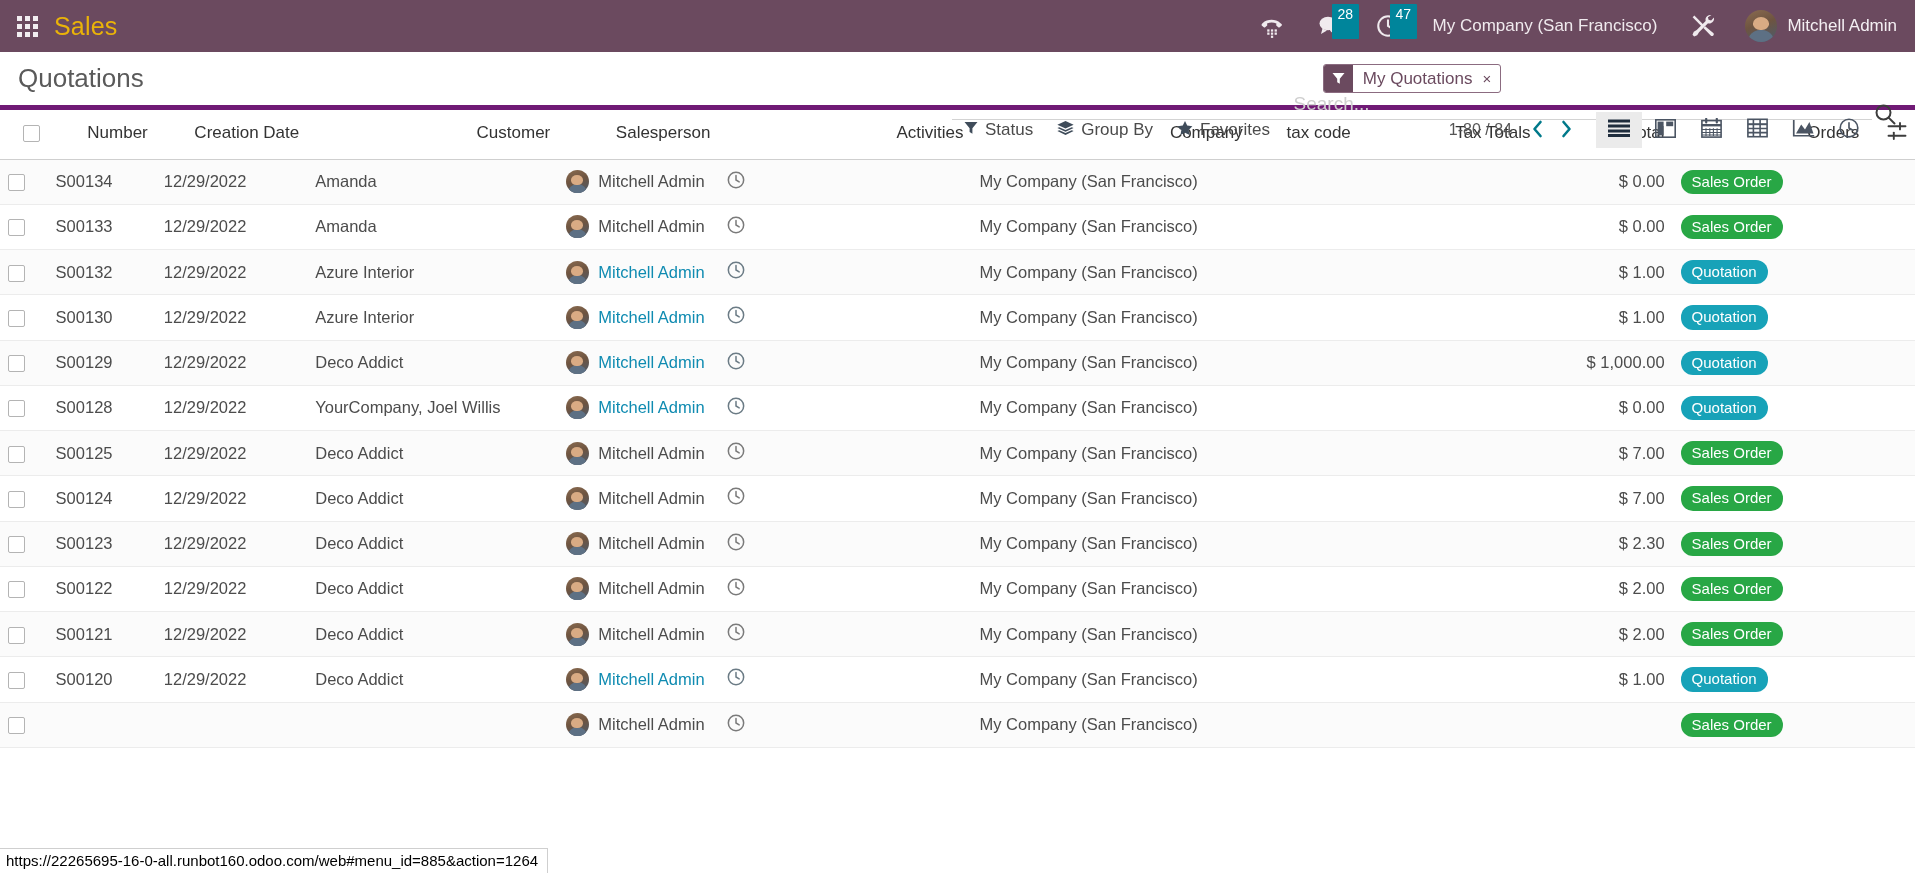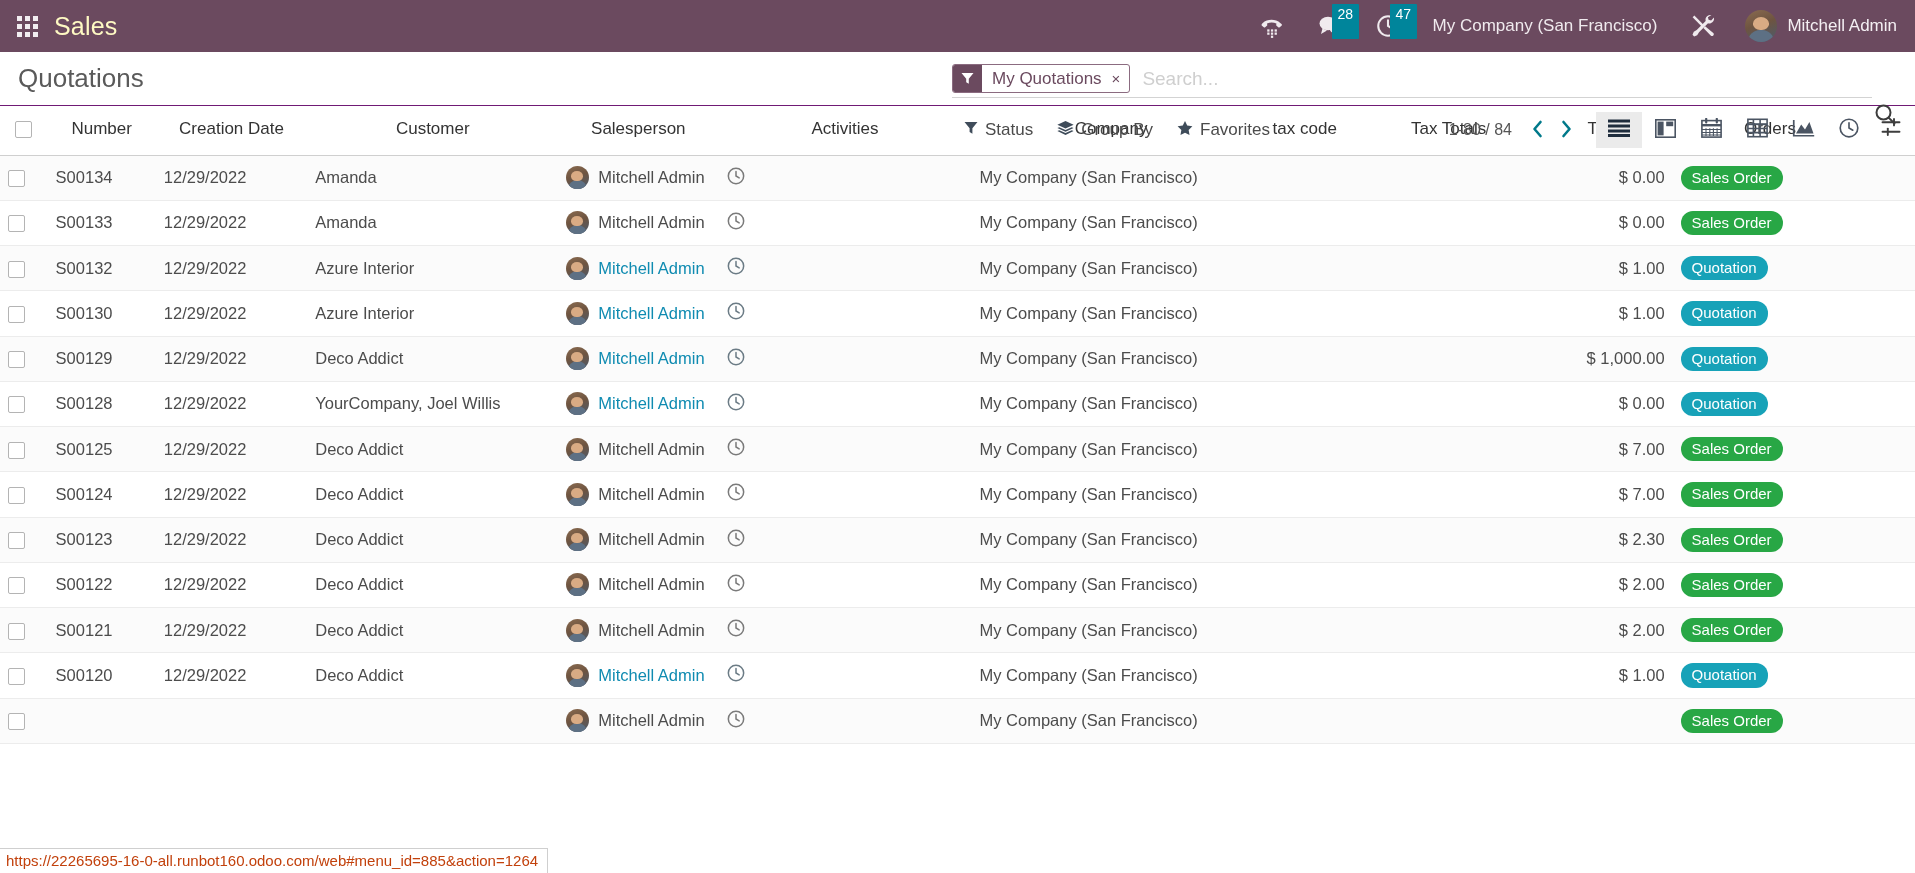--- a/index.html
+++ b/index.html
@@ -28,21 +28,21 @@
   }
   .apps-grid .g {
     display: grid;
     grid-template-columns: repeat(3, 5px);
     grid-template-rows: repeat(3, 5px);
     gap: 3px;
   }
   .apps-grid .g i { display: block; width: 5px; height: 5px; background: #f2eef1; }
   .brand {
     font-size: 25px; font-weight: 400; letter-spacing: .2px;
-    color: #fef9c3; margin-right: 34px; cursor: pointer;
+    color: #eab308; margin-right: 34px; cursor: pointer;
   }
   .menu-items { display: flex; align-items: stretch; height: 52px; }
   .menu-item {
     display: flex; align-items: center;
     padding: 0 18px;
     font-size: 17px; color: #ece5ea;
     cursor: pointer; white-space: nowrap;
   }
   .menu-item.highlighted {
     outline: 4px solid #000;
@@ -89,37 +89,38 @@
     content: ""; position: absolute; bottom: 0; left: 3px;
     width: 26px; height: 12px; border-radius: 12px 12px 0 0;
     background: #5d7084;
   }
   .user-block { display: flex; align-items: center; gap: 10px; padding-left: 12px; cursor: pointer; }
   .user-name { font-size: 17px; color: #f4eff3; white-space: nowrap; }
 
   
   .control-panel {
     background: #fff;
-    border-bottom: 1px solid #701a75;
+    border-bottom: 5px solid #701a75;
     padding: 8px 18px 10px;
     position: relative;
   }
   .cp-row1 { display: flex; align-items: flex-start; }
   .page-title {
     font-size: 26px; font-weight: 400; color: #5a5a5a;
     line-height: 1.25; padding-top: 2px;
   }
 
   .searchview {
     position: absolute;
     left: 952px; top: 12px;
     width: 920px;
     display: flex; align-items: center;
     border-bottom: 1px solid #d3d3d3;
     padding-bottom: 4px;
+    flex-direction: column;
   }
   .facet {
     display: flex; align-items: stretch;
     border: 1px solid #8b6b80;
     border-radius: 3px;
     overflow: hidden;
     height: 29px;
     background: #fff;
   }
   .facet-icon {
@@ -191,21 +192,21 @@
     display: flex; align-items: center; justify-content: center;
     cursor: pointer; color: #4b5563;
   }
   .view-btn.active { background: #ebebeb; color: #2d3a4a; }
 
   
   .list-wrap { height: 681px; overflow: hidden; background: #fff; }
   table.o-list { width: 100%; border-collapse: collapse; table-layout: fixed; }
   table.o-list thead th {
     font-size: 17px; font-weight: 400; color: #333;
-    text-align: center;
+    text-align: right;
     padding: 12px 8px 14px;
     border-bottom: 1px solid #cfcfcf;
     white-space: nowrap;
   }
   table.o-list tbody td {
     font-size: 16.5px;
     padding: 10px 8px;
     border-bottom: 1px solid #ececec;
     white-space: nowrap;
     overflow: hidden;
@@ -270,21 +271,21 @@
 
   .amount { font-variant-numeric: tabular-nums; }
 
   
   .statusbar {
     position: absolute;
     left: 0; bottom: 0;
     background: #fff;
     border: 1px solid #cfcfcf;
     border-left: 0; border-bottom: 0;
-    font-size: 15px; color: #c2410c;
+    font-size: 15px; color: #000000;
     padding: 3px 9px 4px 6px;
     white-space: nowrap;
     max-width: 70%;
     overflow: hidden; text-overflow: ellipsis;
     z-index: 30;
   }
 </style>
 </head>
 <body>
 

